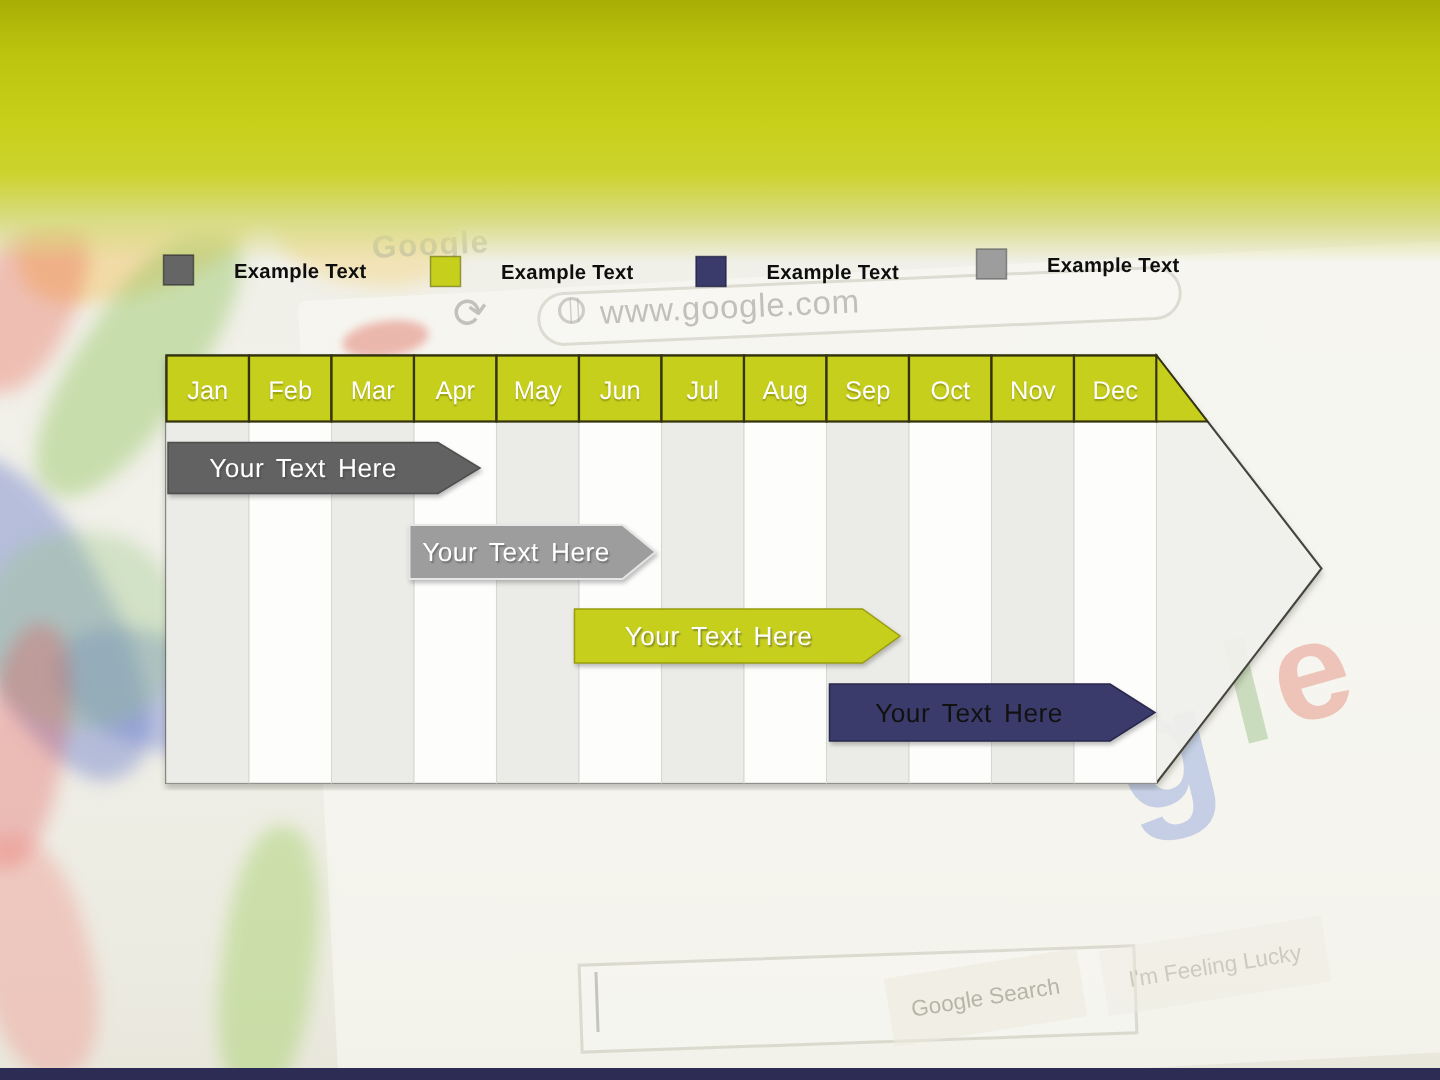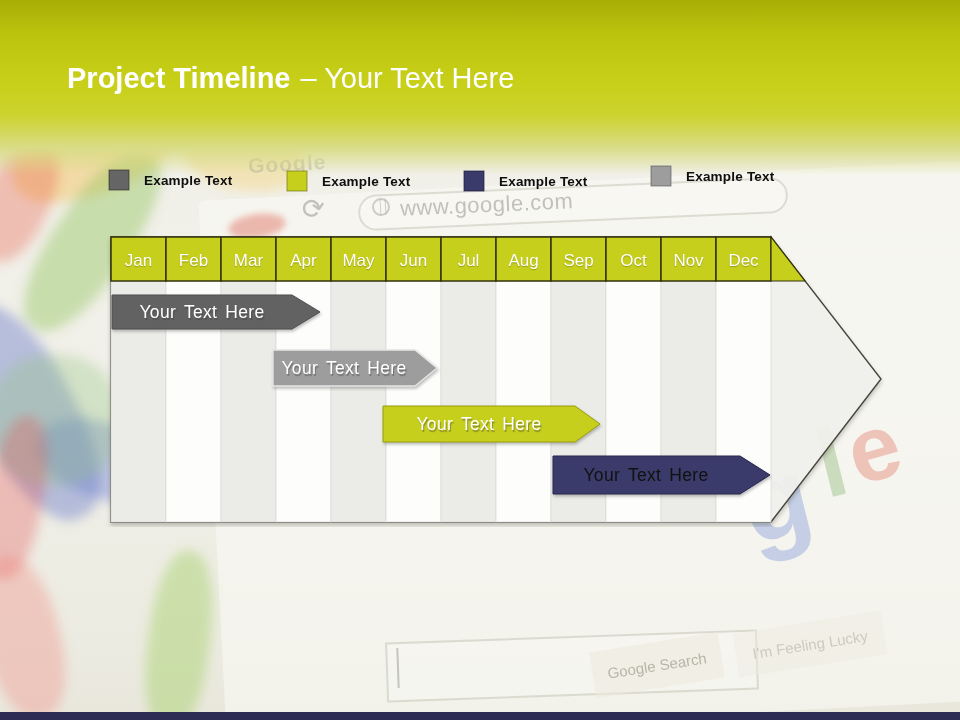--- a/index.html
+++ b/index.html
@@ -66,21 +66,21 @@
   
   .header-band {
     position:absolute; left:0; top:0; width:960px; height:175px;
     background:linear-gradient(180deg,#a9ae06 0%,#bcc40d 20%,#c8d01a 48%,#ccd32e 66%,#d9dc85 84%,rgba(240,239,229,0) 100%);
   }
   .slide-title { position:absolute; left:67px; top:62px; color:#ffffff; font-size:29px; white-space:nowrap; }
   .slide-title .bold { font-weight:bold; }
   .slide-title .rest { font-weight:normal; margin-left:10px; }
 
   
-  .legend-item { position:absolute; display:flex; align-items:center; gap:14px; }
+  .legend-item { position:absolute; display:flex; align-items:center; gap:26px; }
   .legend-label { font-size:13.5px; font-weight:bold; color:#0e0e0e; letter-spacing:0.2px; white-space:nowrap; }
 
   
   .timeline-svg { position:absolute; left:106px; top:235px; }
   .tl-outline { filter:drop-shadow(0 3px 2px rgba(60,60,50,0.30)); }
   .month-label { font-size:17px; fill:#ffffff; text-anchor:middle;
     font-family:"Liberation Sans", sans-serif; text-shadow:0 1px 1px rgba(90,95,0,0.45); }
   .bar-label { font-size:17.5px; text-anchor:middle; word-spacing:3px; letter-spacing:0.3px;
     font-family:"Liberation Sans", sans-serif; }
   .shadowed { text-shadow:1px 1.5px 1px rgba(60,60,60,0.45); }
@@ -114,23 +114,20 @@
   <div class="bg doodle-blob"></div>
   <div class="bg logo-g">g</div>
   <div class="bg logo-l">l</div>
   <div class="bg logo-e">e</div>
   <div class="bg search-box"></div>
   <div class="bg search-caret"></div>
   <div class="bg btn-search">Google Search</div>
   <div class="bg btn-lucky">I'm Feeling Lucky</div>
 
   <div class="header-band"></div>
-  <div class="slide-title">
-    <span class="bold">Project Timeline</span><span class="rest">– Your Text Here</span>
-  </div>
 
   <div class="legend-item" style="left:108px; top:169px">
     <svg width="22" height="22">
         <rect x="1" y="1" width="20" height="20" stroke="rgba(35,35,35,0.6)" fill="#656565"></rect>
       </svg>
     <span class="legend-label">Example Text</span>
   </div>
   <div class="legend-item" style="left:286px; top:170px">
     <svg width="22" height="22">
         <rect x="1" y="1" width="20" height="20" stroke="rgba(95,100,10,0.6)" fill="#c7cf1d"></rect>

